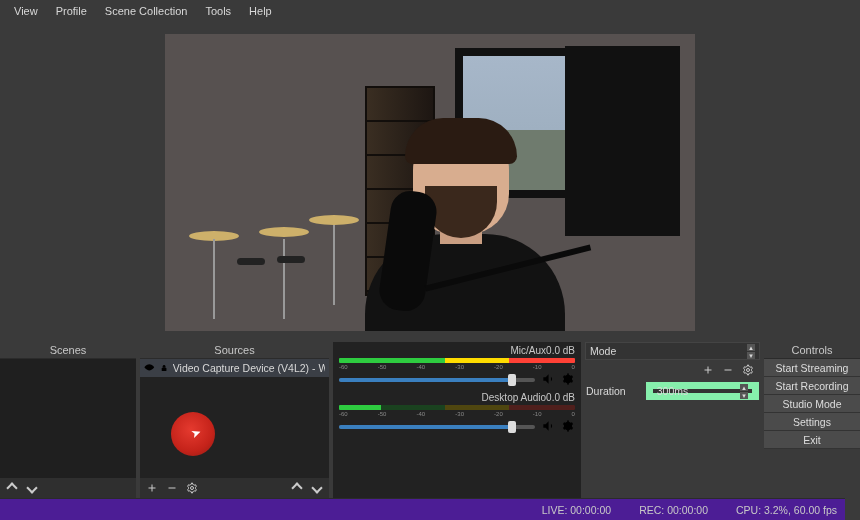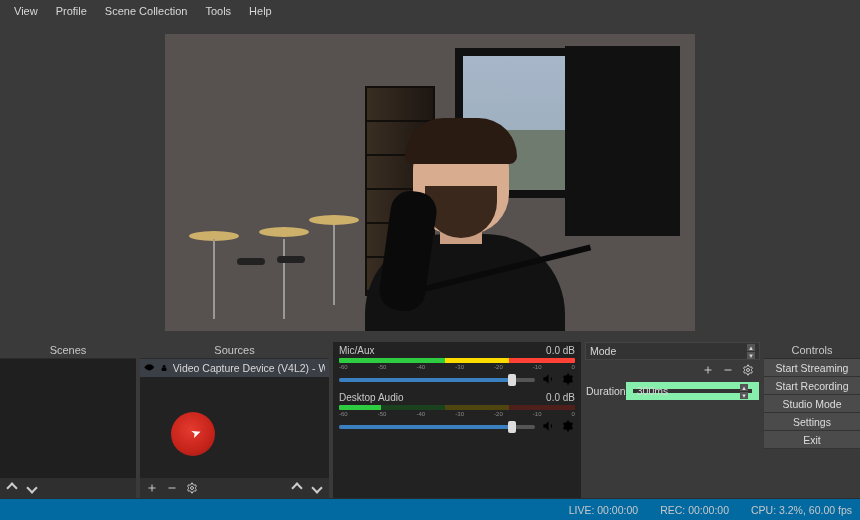--- a/index.html
+++ b/index.html
@@ -40,36 +40,36 @@
   .mixer{width:248px}
   .transitions{width:175px}
   .controls{flex:1}
   .tool-row{position:absolute;left:0;right:0;bottom:0;height:20px;display:flex;align-items:center;gap:8px;padding:0 6px;background:#2f2f2f}
   .ico{width:12px;height:12px;display:inline-flex;align-items:center;justify-content:center;color:#ccc;cursor:pointer}
   .ico svg{width:12px;height:12px;stroke:#ccc;fill:none;stroke-width:2}
   .src-row{display:flex;align-items:center;gap:5px;height:18px;padding:0 4px;font-size:10.5px;background:#3b3f46}
   .eye{width:13px}
   .lock{width:10px}
   .mixer-ch{padding:3px 6px 1px}
-  .mix-head{display:flex;justify-content:space-between;font-size:10px;color:#c8c8c8}
+  .mix-head{display:flex;justify-content:flex-end;font-size:10px;color:#c8c8c8}
   .meter{height:5px;width:100%;margin-top:2px;background:linear-gradient(90deg,#2ecc40 0%,#2ecc40 45%,#ffdc00 45%,#ffdc00 72%,#ff4136 72%,#ff4136 100%);position:relative;border-radius:1px}
   .meter.low::after{content:"";position:absolute;left:18%;top:0;bottom:0;right:0;background:rgba(20,20,20,.75)}
   .ticks{height:6px;display:flex;justify-content:space-between;font-size:6px;color:#888;margin-top:1px}
   .slider-row{display:flex;align-items:center;gap:6px;margin-top:2px}
   .slider{flex:1;height:4px;background:#555;border-radius:2px;position:relative}
   .slider .fill{position:absolute;left:0;top:0;bottom:0;width:88%;background:#3a7fbf;border-radius:2px}
   .slider .thumb{position:absolute;left:86%;top:-4px;width:8px;height:12px;background:#ddd;border-radius:2px}
   .spk{width:14px}
   .gear{width:14px}
   .trans-sel{height:18px;margin:0 0 0 0;display:flex;align-items:center;background:#333;border:1px solid #444;font-size:10.5px;padding:0 4px;justify-content:space-between}
   .trans-tools{display:flex;justify-content:flex-end;gap:8px;padding:4px 6px}
-  .dur-row{display:flex;align-items:center;gap:0;padding:2px 1px;font-size:10.5px}
+  .dur-row{display:flex;align-items:center;gap:20px;padding:2px 1px;font-size:10.5px}
   .dur-input{flex:1;height:18px;background:#333;border:7px solid #86efac;display:flex;align-items:center;justify-content:space-between;padding:0 4px}
   .ctrl-btn{height:18px;background:#4b4b4b;border-bottom:1px solid #333;display:flex;align-items:center;justify-content:center;font-size:10.5px;color:#ddd;cursor:pointer;padding:0 4px;white-space:nowrap;overflow:hidden}
-  .statusbar{position:absolute;left:0;right:0;bottom:0;height:22px;background:#0369a1;display:flex;align-items:center;justify-content:flex-end;gap:22px;padding:0 8px;font-size:10.5px;color:#c8c8c8;border-top:1px solid #2b2b2b}
+  .statusbar{position:absolute;left:0;right:15px;bottom:0;height:22px;background:#4c1d95;display:flex;align-items:center;justify-content:flex-end;gap:28px;padding:0 8px;font-size:10.5px;color:#c8c8c8;border-top:1px solid #2b2b2b}
   .spin{width:8px;display:flex;flex-direction:column;gap:1px}
   .spin span{height:7px;background:#555;display:flex;align-items:center;justify-content:center;font-size:7px;line-height:7px}
   .chev{display:inline-block;border:solid #ccc;border-width:0 2px 2px 0;padding:3px}
   .up{transform:rotate(-135deg)}
   .down{transform:rotate(45deg)}
   .scenes .dock-body{background:#1f1f1f}
   .controls .dock-body{background:#3a3a3a;padding-top:0}
 </style>
 </head>
 <body>

